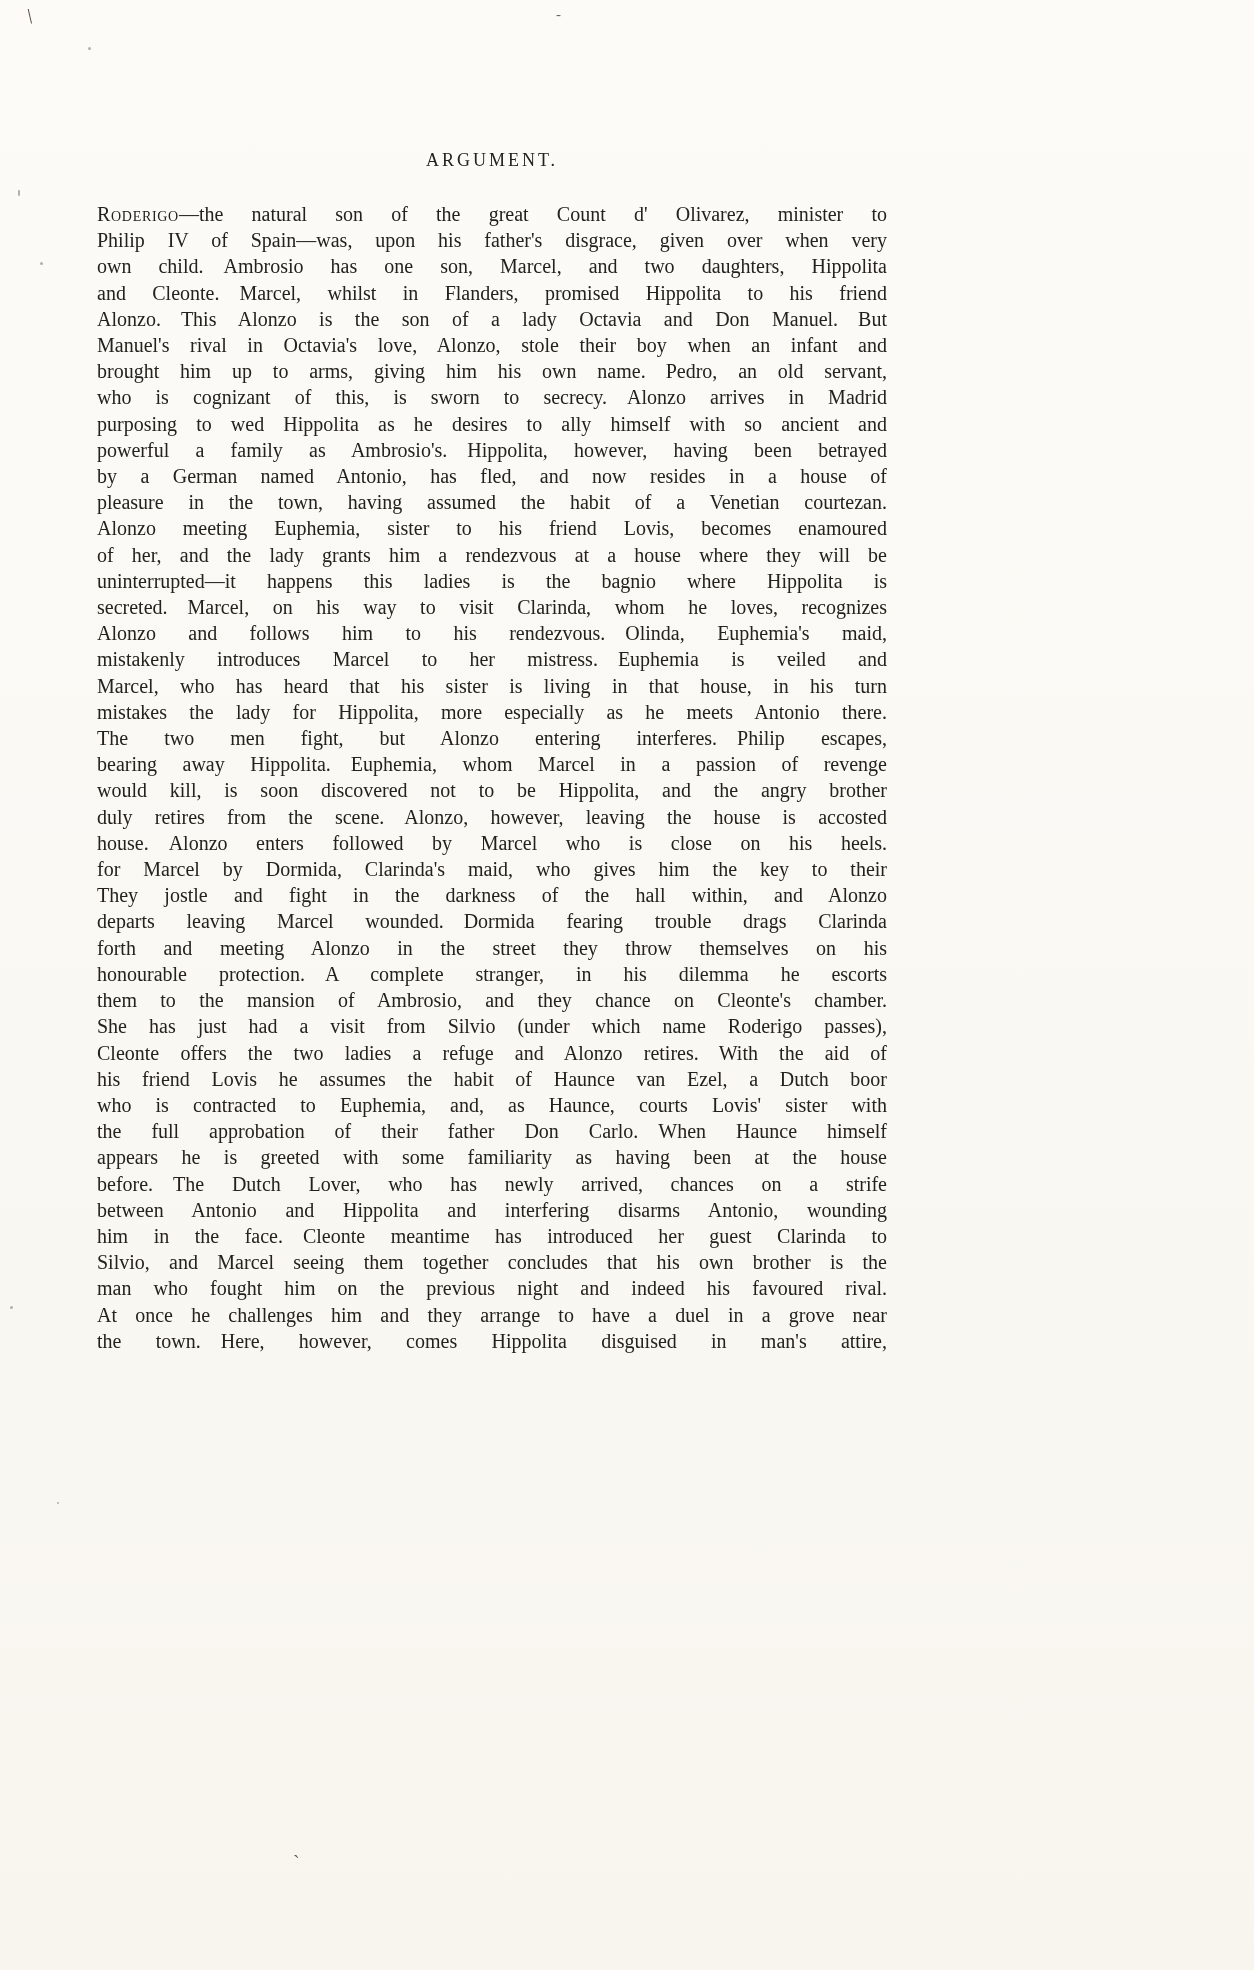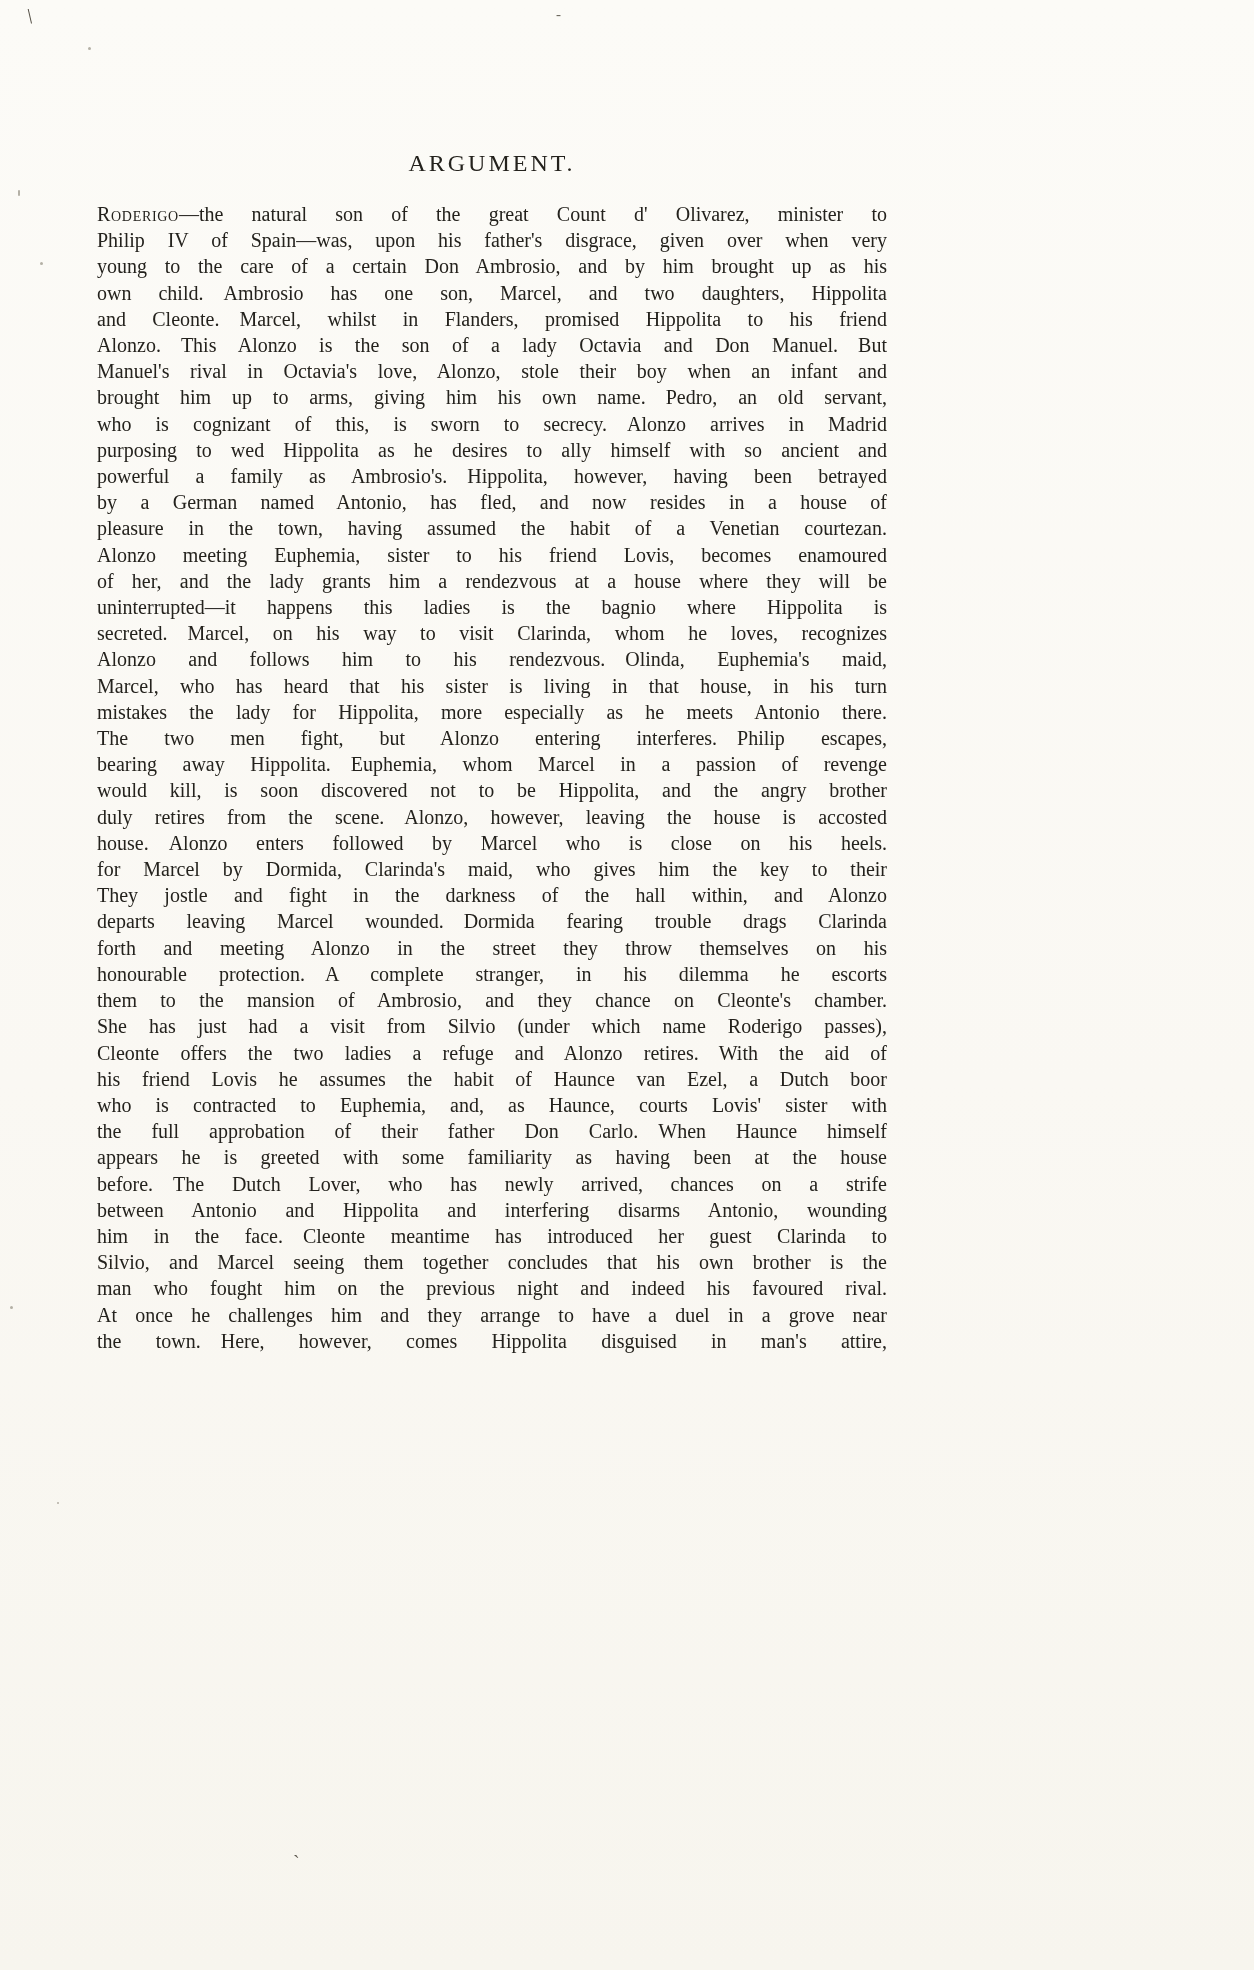--- a/index.html
+++ b/index.html
@@ -21,21 +21,21 @@
     top: 64px; left: 97px; width: 790px;
     text-align: center;
     font-size: 31px;
     letter-spacing: 4px;
     color: #221f1a;
   }
   .heading {
     position: absolute;
     top: 150px; left: 97px; width: 790px;
     text-align: center;
-    font-size: 24px;
+    font-size: 18px;
     letter-spacing: 3px;
     color: #24221d;
   }
   .body-text {
     position: absolute;
     top: 201px; left: 97px; width: 790px;
     font-size: 20px;
     line-height: 26.2px;
     color: #24221d;
   }
@@ -82,36 +82,36 @@
   <span class="speck speck-3"></span>
   <span class="speck speck-4"></span>
   <span class="speck speck-5"></span>
 
 
   <div class="heading">ARGUMENT.</div>
 
   <div class="body-text">
       <div class="line"><span class="lead">Roderigo</span>—the natural son of the great Count d' Olivarez, minister to</div>
       <div class="line">Philip IV of Spain—was, upon his father's disgrace, given over when very</div>
-      <div class="line">young to the care of a certain Don Ambrosio, and by him brought up as his</div>
       <div class="line">own child.  Ambrosio has one son, Marcel, and two daughters, Hippolita</div>
       <div class="line">and Cleonte.  Marcel, whilst in Flanders, promised Hippolita to his friend</div>
       <div class="line">Alonzo.  This Alonzo is the son of a lady Octavia and Don Manuel.  But</div>
       <div class="line">Manuel's rival in Octavia's love, Alonzo, stole their boy when an infant and</div>
       <div class="line">brought him up to arms, giving him his own name.  Pedro, an old servant,</div>
       <div class="line">who is cognizant of this, is sworn to secrecy.  Alonzo arrives in Madrid</div>
       <div class="line">purposing to wed Hippolita as he desires to ally himself with so ancient and</div>
       <div class="line">powerful a family as Ambrosio's.  Hippolita, however, having been betrayed</div>
       <div class="line">by a German named Antonio, has fled, and now resides in a house of</div>
       <div class="line">pleasure in the town, having assumed the habit of a Venetian courtezan.</div>
       <div class="line">Alonzo meeting Euphemia, sister to his friend Lovis, becomes enamoured</div>
       <div class="line">of her, and the lady grants him a rendezvous at a house where they will be</div>
       <div class="line">uninterrupted—it happens this ladies is the bagnio where Hippolita is</div>
       <div class="line">secreted.  Marcel, on his way to visit Clarinda, whom he loves, recognizes</div>
       <div class="line">Alonzo and follows him to his rendezvous.  Olinda, Euphemia's maid,</div>
+      <div class="line">mistakenly introduces Marcel to her mistress.  Euphemia is veiled and</div>
       <div class="line">Marcel, who has heard that his sister is living in that house, in his turn</div>
       <div class="line">mistakes the lady for Hippolita, more especially as he meets Antonio there.</div>
       <div class="line">The two men fight, but Alonzo entering interferes.  Philip escapes,</div>
       <div class="line">bearing away Hippolita.  Euphemia, whom Marcel in a passion of revenge</div>
       <div class="line">would kill, is soon discovered not to be Hippolita, and the angry brother</div>
       <div class="line">duly retires from the scene.  Alonzo, however, leaving the house is accosted</div>
       <div class="line">house.  Alonzo enters followed by Marcel who is close on his heels.</div>
       <div class="line">for Marcel by Dormida, Clarinda's maid, who gives him the key to their</div>
       <div class="line">They jostle and fight in the darkness of the hall within, and Alonzo</div>
       <div class="line">departs leaving Marcel wounded.  Dormida fearing trouble drags Clarinda</div>

